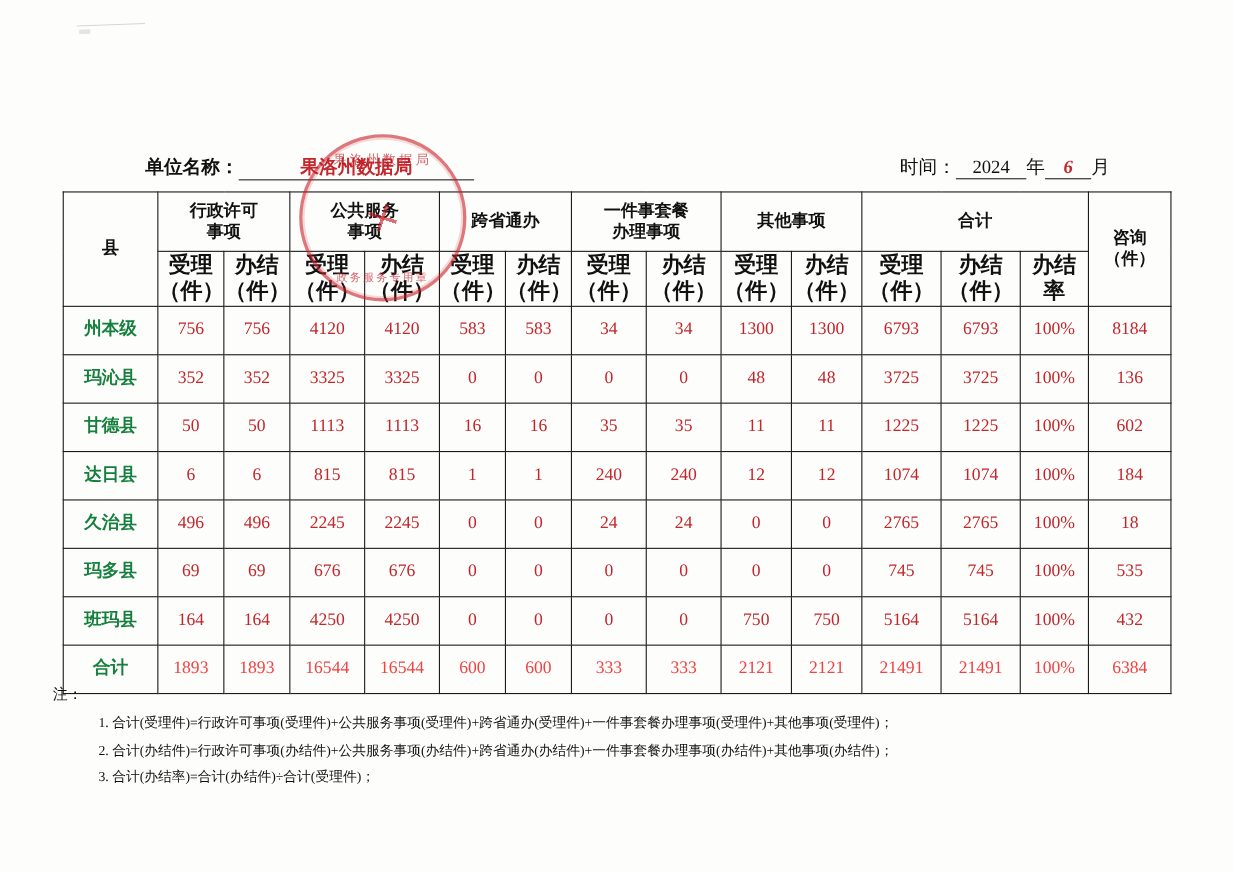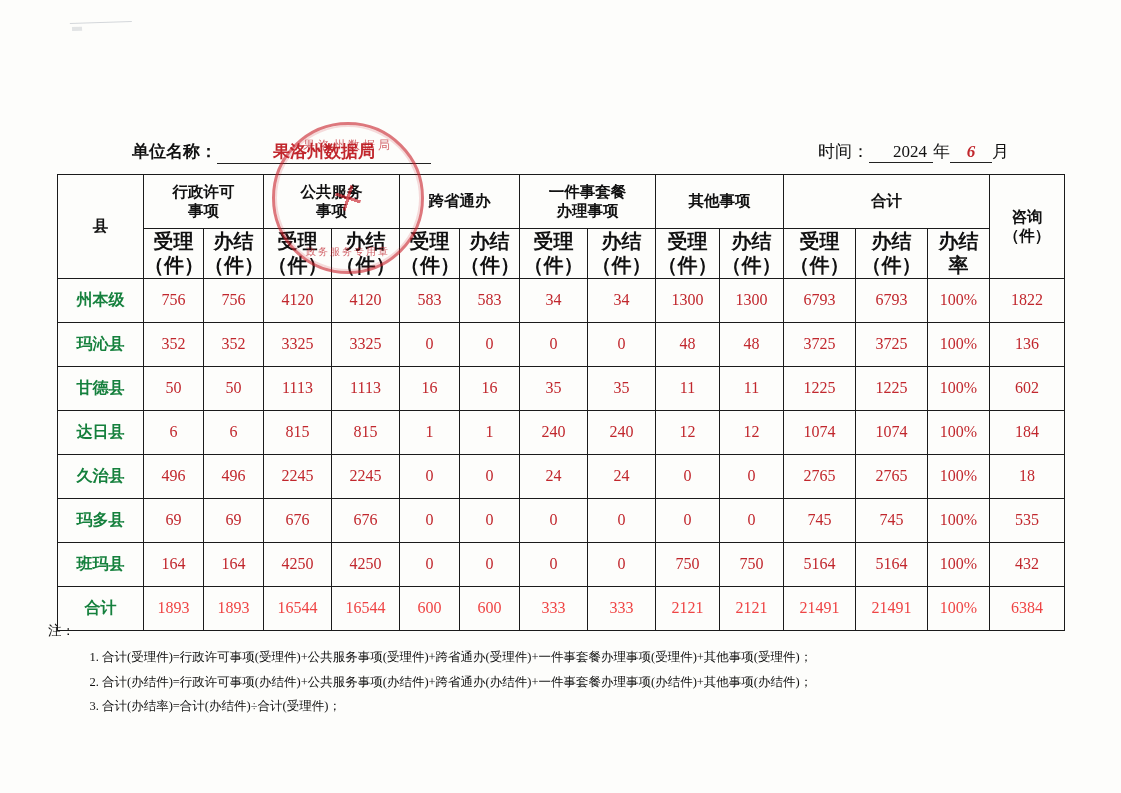--- a/index.html
+++ b/index.html
@@ -89,21 +89,21 @@
     position: absolute;
     right: 54px;
     top: 0;
     white-space: nowrap;
   }
   .meta .time .yr {
     display: inline-block;
     border-bottom: 1.4px solid #222;
     padding: 0 6px;
     min-width: 52px;
-    text-align: right;
+    text-align: center;
   }
   .meta .time .mo {
     display: inline-block;
     border-bottom: 1.4px solid #222;
     padding: 0 6px;
     min-width: 30px;
     text-align: center;
     color: #c1272d;
     font-style: italic;
     font-weight: bold;
@@ -346,21 +346,21 @@
         <td class="num">4120</td>
         <td class="num">583</td>
         <td class="num">583</td>
         <td class="num">34</td>
         <td class="num">34</td>
         <td class="num">1300</td>
         <td class="num">1300</td>
         <td class="num">6793</td>
         <td class="num">6793</td>
         <td class="num">100%</td>
-        <td class="num">1822</td>
+        <td class="num">8184</td>
       </tr>
       <tr>
         <td class="county">玛沁县</td>
         <td class="num">352</td>
         <td class="num">352</td>
         <td class="num">3325</td>
         <td class="num">3325</td>
         <td class="num">0</td>
         <td class="num">0</td>
         <td class="num">0</td>

